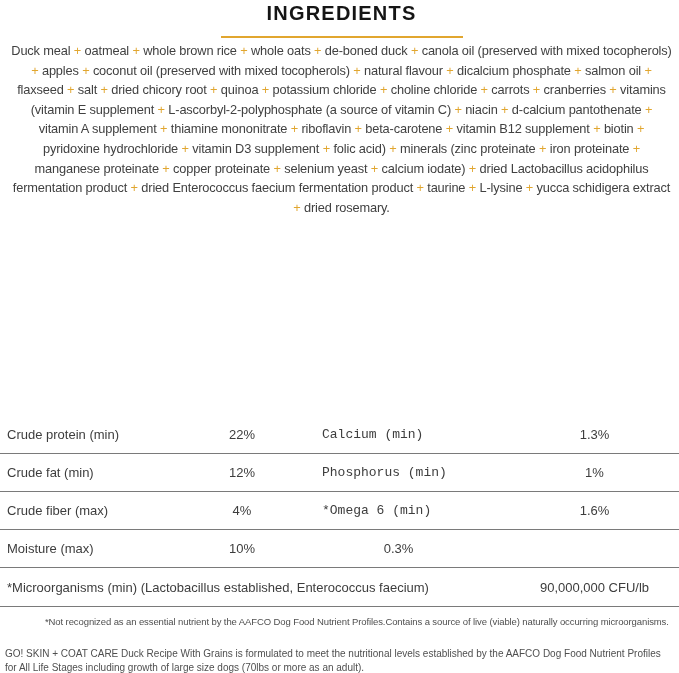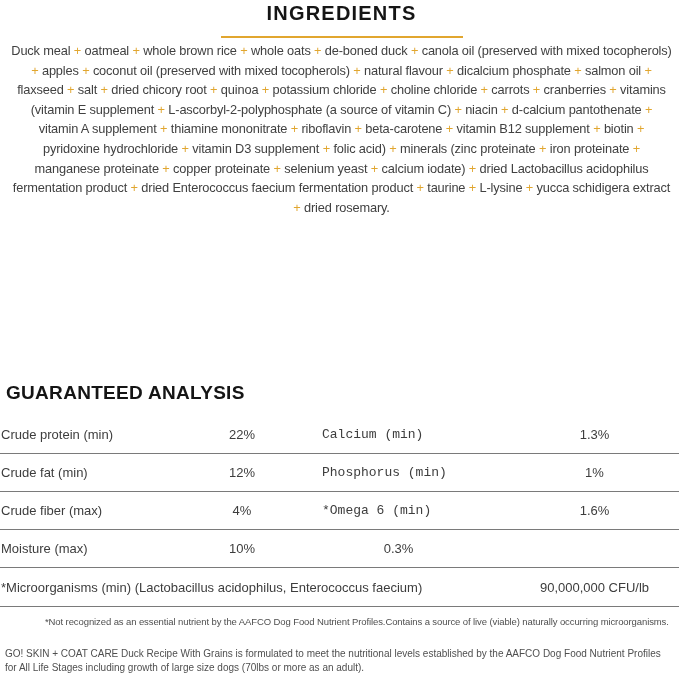--- a/index.html
+++ b/index.html
@@ -46,21 +46,21 @@
     font-size:13px;color:#3d3d3d;
   }
   .ga-row{
     display:grid;
     grid-template-columns:197px 90px 223px 169px;
     align-items:center;
     height:37px;
     border-bottom:1px solid #7a7a7a;
   }
   .ga-row.ga-full{grid-template-columns:510px 169px;height:38px;}
-  .ga-label{padding-left:1px;}
+  .ga-label{padding-left:7px;}
   .ga-label-r{padding-left:35px;font-family:Liberation Mono, monospace;}
   .ga-value{text-align:center;}
   
   .footnote{
     position:absolute;top:616px;left:5px;right:0;
     font-size:9.5px;letter-spacing:-0.1px;
     color:#4f4f4f;
     white-space:nowrap;
     margin-left:40px;
   }
@@ -74,21 +74,20 @@
 <body>
 
 <div id="page">
 
   <div class="ingredients-block">
     <div class="ing-title">INGREDIENTS</div>
     <div class="title-underline"></div>
     <p class="ing-text"><span>Duck meal</span><span class="plus"> + </span><span>oatmeal</span><span class="plus"> + </span><span>whole brown rice</span><span class="plus"> + </span><span>whole oats</span><span class="plus"> + </span><span>de-boned duck</span><span class="plus"> + </span><span>canola oil (preserved with mixed tocopherols)</span><span class="plus"> + </span><span>apples</span><span class="plus"> + </span><span>coconut oil (preserved with mixed tocopherols)</span><span class="plus"> + </span><span>natural flavour</span><span class="plus"> + </span><span>dicalcium phosphate</span><span class="plus"> + </span><span>salmon oil</span><span class="plus"> + </span><span>flaxseed</span><span class="plus"> + </span><span>salt</span><span class="plus"> + </span><span>dried chicory root</span><span class="plus"> + </span><span>quinoa</span><span class="plus"> + </span><span>potassium chloride</span><span class="plus"> + </span><span>choline chloride</span><span class="plus"> + </span><span>carrots</span><span class="plus"> + </span><span>cranberries</span><span class="plus"> + </span><span>vitamins (vitamin E supplement</span><span class="plus"> + </span><span>L-ascorbyl-2-polyphosphate (a source of vitamin C)</span><span class="plus"> + </span><span>niacin</span><span class="plus"> + </span><span>d-calcium pantothenate</span><span class="plus"> + </span><span>vitamin A supplement</span><span class="plus"> + </span><span>thiamine mononitrate</span><span class="plus"> + </span><span>riboflavin</span><span class="plus"> + </span><span>beta-carotene</span><span class="plus"> + </span><span>vitamin B12 supplement</span><span class="plus"> + </span><span>biotin</span><span class="plus"> + </span><span>pyridoxine hydrochloride</span><span class="plus"> + </span><span>vitamin D3 supplement</span><span class="plus"> + </span><span>folic acid)</span><span class="plus"> + </span><span>minerals (zinc proteinate</span><span class="plus"> + </span><span>iron proteinate</span><span class="plus"> + </span><span>manganese proteinate</span><span class="plus"> + </span><span>copper proteinate</span><span class="plus"> + </span><span>selenium yeast</span><span class="plus"> + </span><span>calcium iodate)</span><span class="plus"> + </span><span>dried Lactobacillus acidophilus fermentation product</span><span class="plus"> + </span><span>dried Enterococcus faecium fermentation product</span><span class="plus"> + </span><span>taurine</span><span class="plus"> + </span><span>L-lysine</span><span class="plus"> + </span><span>yucca schidigera extract</span><span class="plus"> + </span><span>dried rosemary.</span></p>
   </div>
 
-  <div class="ga-title">GUARANTEED ANALYSIS</div>
 
   <div class="ga-table">
       <div class="ga-row">
         <div class="ga-label">Crude protein (min)</div>
         <div class="ga-value">22%</div>
         <div class="ga-label ga-label-r">Calcium (min)</div>
         <div class="ga-value">1.3%</div>
       </div>
       <div class="ga-row">
         <div class="ga-label">Crude fat (min)</div>
@@ -101,21 +100,21 @@
         <div class="ga-value">4%</div>
         <div class="ga-label ga-label-r">*Omega 6 (min)</div>
         <div class="ga-value">1.6%</div>
       </div>
       <div class="ga-row">
         <div class="ga-label">Moisture (max)</div>
         <div class="ga-value">10%</div>
         <div class="ga-value">0.3%</div>
       </div>
       <div class="ga-row ga-full">
-        <div class="ga-label">*Microorganisms (min) (Lactobacillus acidophilus, Enterococcus faecium)</div>
+        <div class="ga-label">*Microorganisms (min) (Lactobacillus established, Enterococcus faecium)</div>
         <div class="ga-value">90,000,000 CFU/lb</div>
       </div>
     </div>
 
   <div class="footnote">*Not recognized as an essential nutrient by the AAFCO Dog Food Nutrient Profiles.Contains a source of live (viable) naturally occurring microorganisms.</div>
 
   <div class="statement">GO! SKIN + COAT CARE Duck Recipe With Grains is formulated to meet the nutritional levels established by the AAFCO Dog Food Nutrient Profiles for All Life Stages including growth of large size dogs (70lbs or more as an adult).</div>
 
 </div>
 

